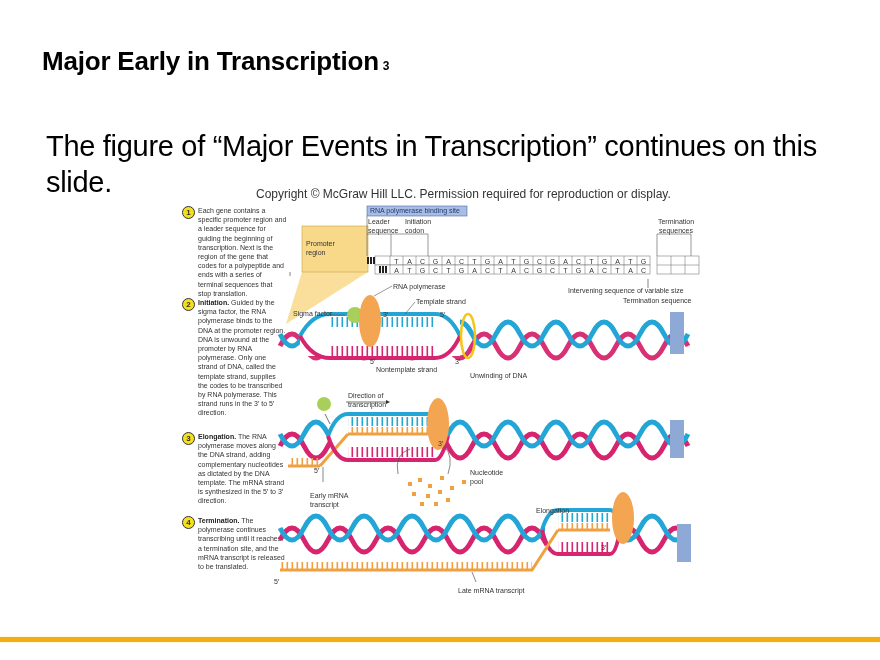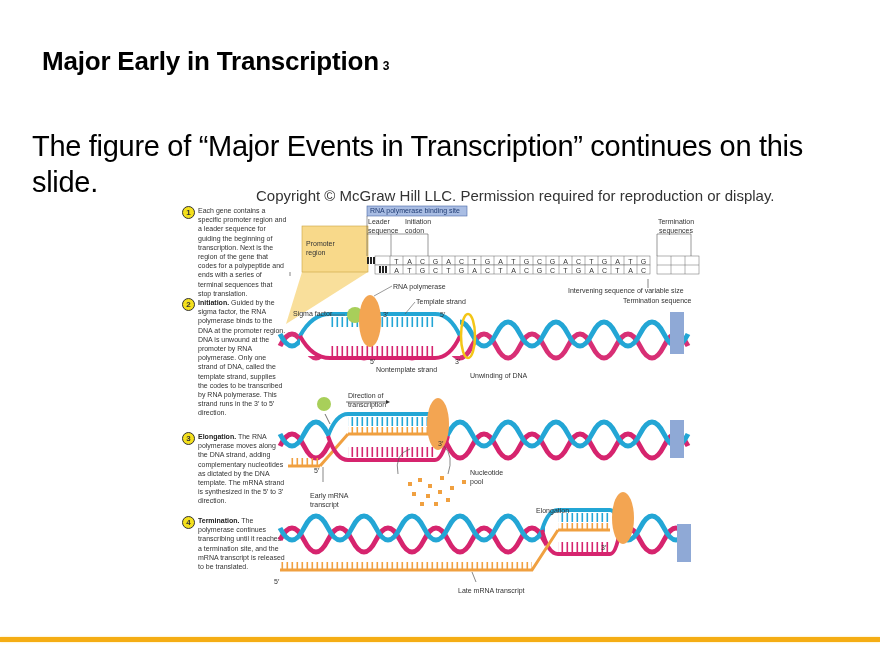--- a/index.html
+++ b/index.html
@@ -1,22 +1,22 @@
 <!DOCTYPE html>
 <html><head>
 <meta charset="utf-8">
 <style>
   html, body { margin:0; padding:0; background:#fff; }
   body { width:880px; height:660px; position:relative; overflow:hidden; font-family:"Liberation Sans", sans-serif; color:#000; }
   .title { position:absolute; left:42px; top:46px; font-size:26px; font-weight:bold; letter-spacing:-0.2px; }
   .title .sub { font-size:12px; font-weight:bold; margin-left:4px; }
-  .body-text { position:absolute; left:32px; top:128px; width:820px; font-size:29px; line-height:36px; letter-spacing:-0.3px; }
+  .body-text { position:absolute; left:46px; top:128px; width:820px; font-size:29px; line-height:36px; letter-spacing:-0.3px; }
   .footer-line { position:absolute; left:0; top:637px; width:880px; height:5px; background:#f5ad14; box-shadow:0 0 2px #fde08a; }
   .figure { position:absolute; left:180px; top:184px; width:520px; height:420px; }
-  .copyright { position:absolute; left:76px; top:3px; font-size:15px; color:#333; white-space:nowrap; }
+  .copyright { position:absolute; left:76px; top:3px; font-size:12px; color:#333; white-space:nowrap; }
   .step { position:absolute; left:2px; font-size:7px; line-height:9.2px; color:#333; width:105px; }
   .step .num { position:absolute; left:0; top:0; width:11px; height:11px; border-radius:50%; background:#f4e01d; border:1px solid #333; font-size:8px; font-weight:bold; text-align:center; line-height:11px; }
   .step .txt { margin-left:16px; display:block; }
   .step b { color:#222; }
   .lbl { position:absolute; font-size:7px; color:#333; white-space:nowrap; line-height:8.5px; }
   svg { position:absolute; left:0; top:0; }
 </style>
 </head>
 <body>
 

